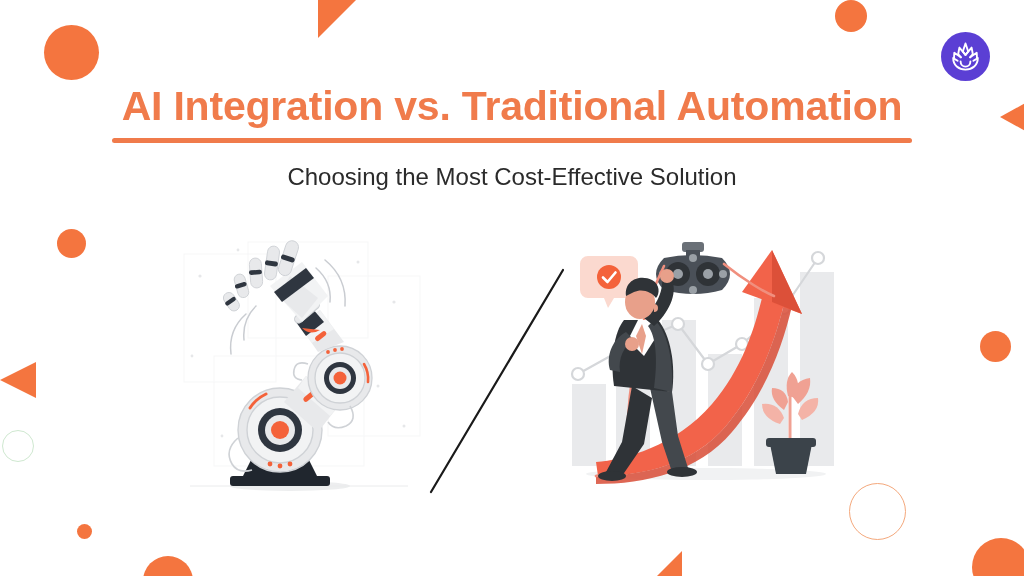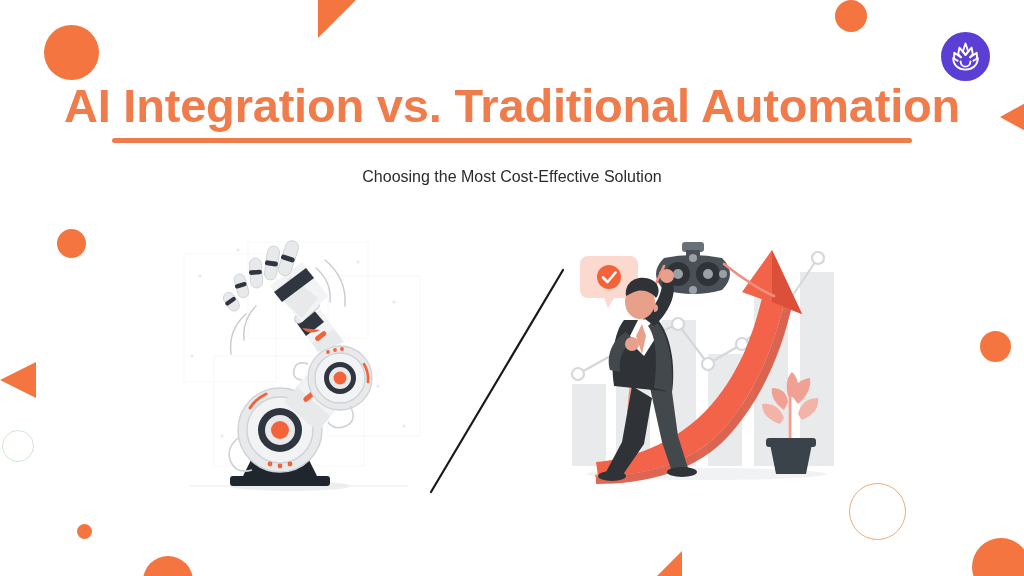--- a/index.html
+++ b/index.html
@@ -20,36 +20,36 @@
   .deco { position:absolute; }
   .deco-circle { border-radius:50%; }
   .deco-ring { border-radius:50%; background:transparent; }
 
   
   #header {
     position:absolute; left:0; top:84px; width:1024px;
     text-align:center;
   }
   #title {
-    font-size:47px;
+    font-size:41px;
     font-weight:bold;
     letter-spacing:-0.2px;
     line-height:44px;
     white-space:nowrap;
   }
   #title-underline {
     position:absolute;
     left:112px; top:138px;
     width:800px; height:5px;
     border-radius:3px;
   }
   #subtitle {
     position:absolute; left:0; top:164px; width:1024px;
     text-align:center;
-    font-size:16px;
+    font-size:24px;
     line-height:26px;
     color:#2B2B2B;
   }
 
   
   #stage { position:absolute; left:0; top:236px; width:1024px; height:280px; }
   .illus { position:absolute; top:0; }
   #illus-left  { left:178px; width:248px; height:272px; }
   #illus-right { left:566px; width:280px; height:266px; }
 

